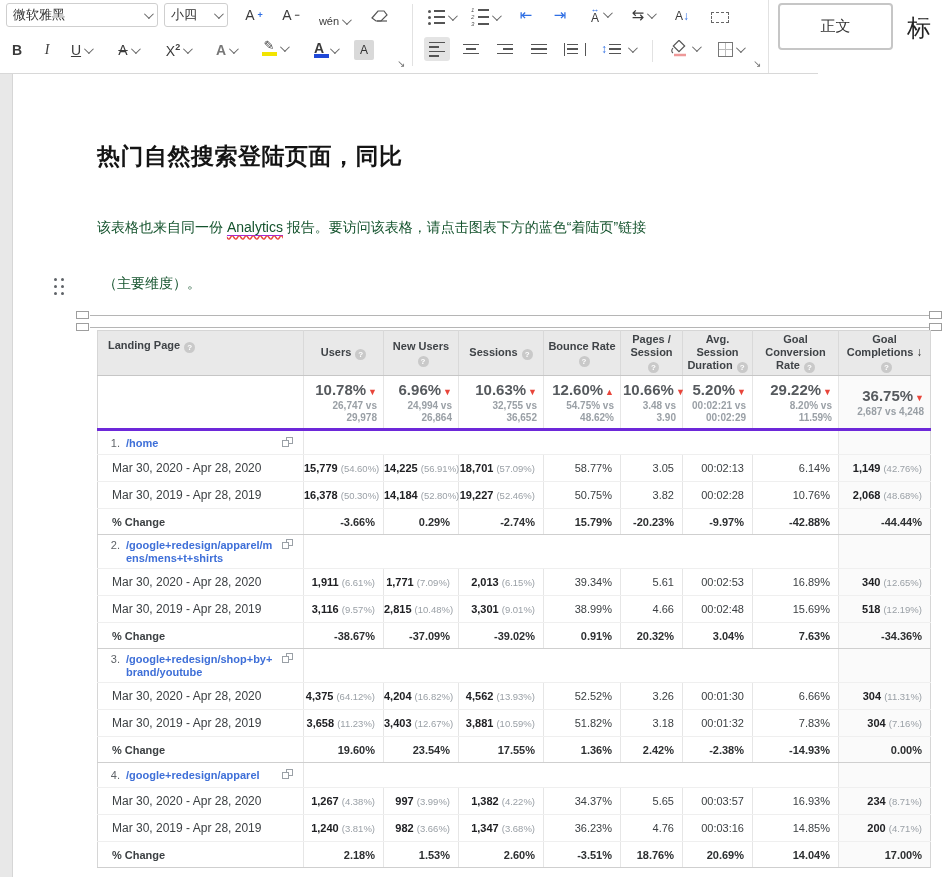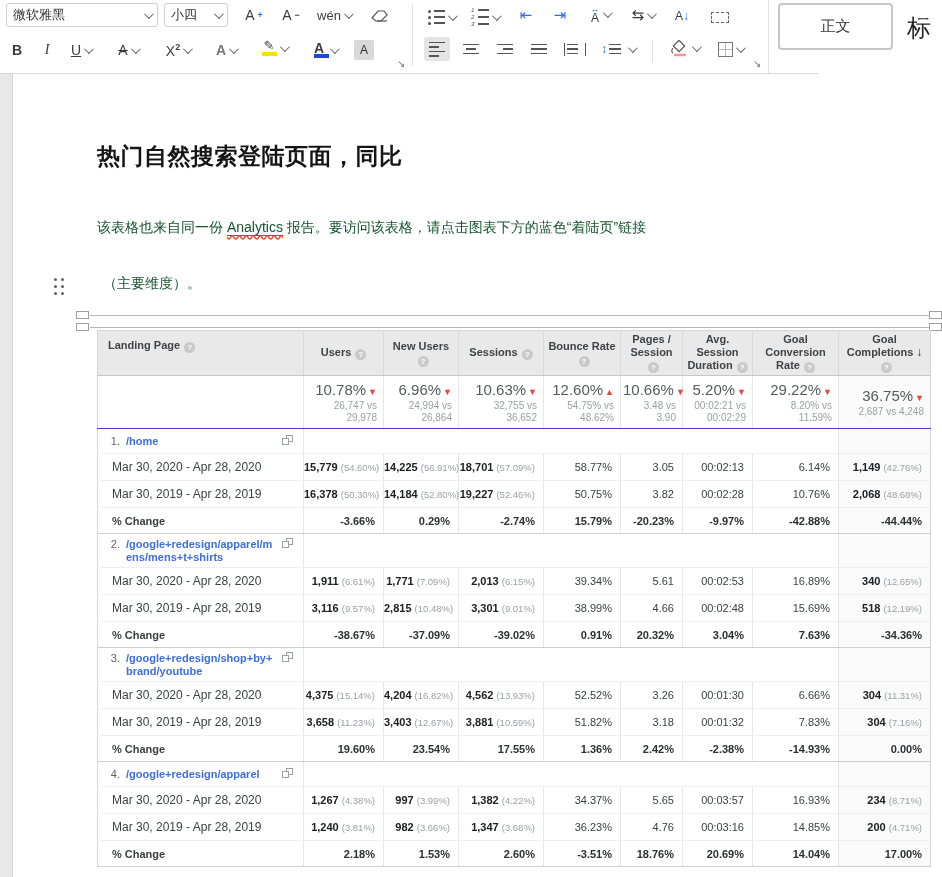--- a/index.html
+++ b/index.html
@@ -75,21 +75,21 @@
   #ga td { vertical-align:middle; }
   .hrow td { background:#e9e9e9; border-bottom:1px solid #c6c6c6; height:45px;
     font-weight:700; font-size:11px; color:#3f4347; }
   .lph { text-align:left; padding:8px 0 0 10px; vertical-align:top !important; }
   .mh { border-left:1px solid #d9d9d9; text-align:center; padding:0 4px; line-height:13px; }
   .help { display:inline-block; width:11px; height:11px; border-radius:50%; background:#c9c9c9;
     color:#fff; font-size:8px; line-height:11px; text-align:center; font-weight:700;
     margin-left:4px; vertical-align:-1px; }
   .help::after { content:"?"; }
   .sortarr { font-weight:400; color:#333; margin-left:3px; font-size:12px; }
-  .srow td { border-bottom:1px solid #6d28d9; height:53px; }
+  .srow td { border-bottom:3px solid #6d28d9; height:53px;font-weight:bold; }
   .sc { border-left:1px solid #e6e6e6; text-align:right; padding:5px 6px 4px 2px; }
   .pct { font-size:15px; color:#565a5e; white-space:nowrap; }
   .arr { font-size:9px; margin-left:2px; }
   .arr.down, .arr.up { color:#e8453a; }
   .vs { font-size:10px; color:#9aa0a6; margin-top:2px; line-height:12px; }
   .urow td { border-bottom:1px solid #efefef; height:25px; }
   .ucell { padding-left:8px; }
   .uwrap { display:flex; align-items:flex-start; gap:6px; padding:4px 6px 3px 0; }
   .rnum { color:#5f6368; font-size:11px; flex:0 0 14px; text-align:right; }
   .url { color:#3e6fd8; font-size:11px; line-height:13px; max-width:162px; word-break:break-all;
@@ -122,21 +122,21 @@
     <span class="chev"></span>
   </div>
   <div class="rbtn" style="left:240px; top:3px; width:28px;">
     <span class="letterbtn">A</span>
       <span class="sup blue">+</span>
   </div>
   <div class="rbtn" style="left:277px; top:3px; width:28px;">
     <span class="letterbtn">A</span>
       <span class="sup">−</span>
   </div>
-  <div class="rbtn" style="left:314px; top:3px; width:40px; font-size:13px;">
+  <div class="rbtn" style="left:314px; top:9px; width:40px; font-size:11px;">
     <span>wén</span>
     <span class="chev"></span>
   </div>
   <div class="rbtn" style="left:364px; top:3px; width:30px;">
     <svg width="20" height="16">
         <path d="M3 11 L9 4 L15 4 L18 8 L12 14 L7 14 Z" fill="#fff" stroke="#555" stroke-width="1.2"></path>
         <line x1="8" y1="14" x2="18" y2="14" stroke="#555" stroke-width="1.2"></line>
       </svg>
   </div>
 
@@ -500,21 +500,21 @@
               <b class="b1"></b>
               <b class="b2"></b>
             </span>
           </div>
         </td>
         <td class="blankcell" colspan="7"></td>
         <td class="blankcell goalbg"></td>
       </tr>
       <tr class="drow">
         <td class="rlabel">Mar 30, 2020 - Apr 28, 2020</td>
-        <td class="numc"><strong>4,375</strong> <span class="paren">(15.14%)</span></td>
+        <td class="numc"><strong>4,375</strong> <span class="paren">(64.12%)</span></td>
         <td class="numc"><strong>4,204</strong> <span class="paren">(16.82%)</span></td>
         <td class="numc"><strong>4,562</strong> <span class="paren">(13.93%)</span></td>
         <td class="numc">52.52%</td>
         <td class="numc">3.26</td>
         <td class="numc">00:01:30</td>
         <td class="numc">6.66%</td>
         <td class="numc goalbg"><strong>304</strong> <span class="paren">(11.31%)</span></td>
       </tr>
       <tr class="drow">
         <td class="rlabel">Mar 30, 2019 - Apr 28, 2019</td>

